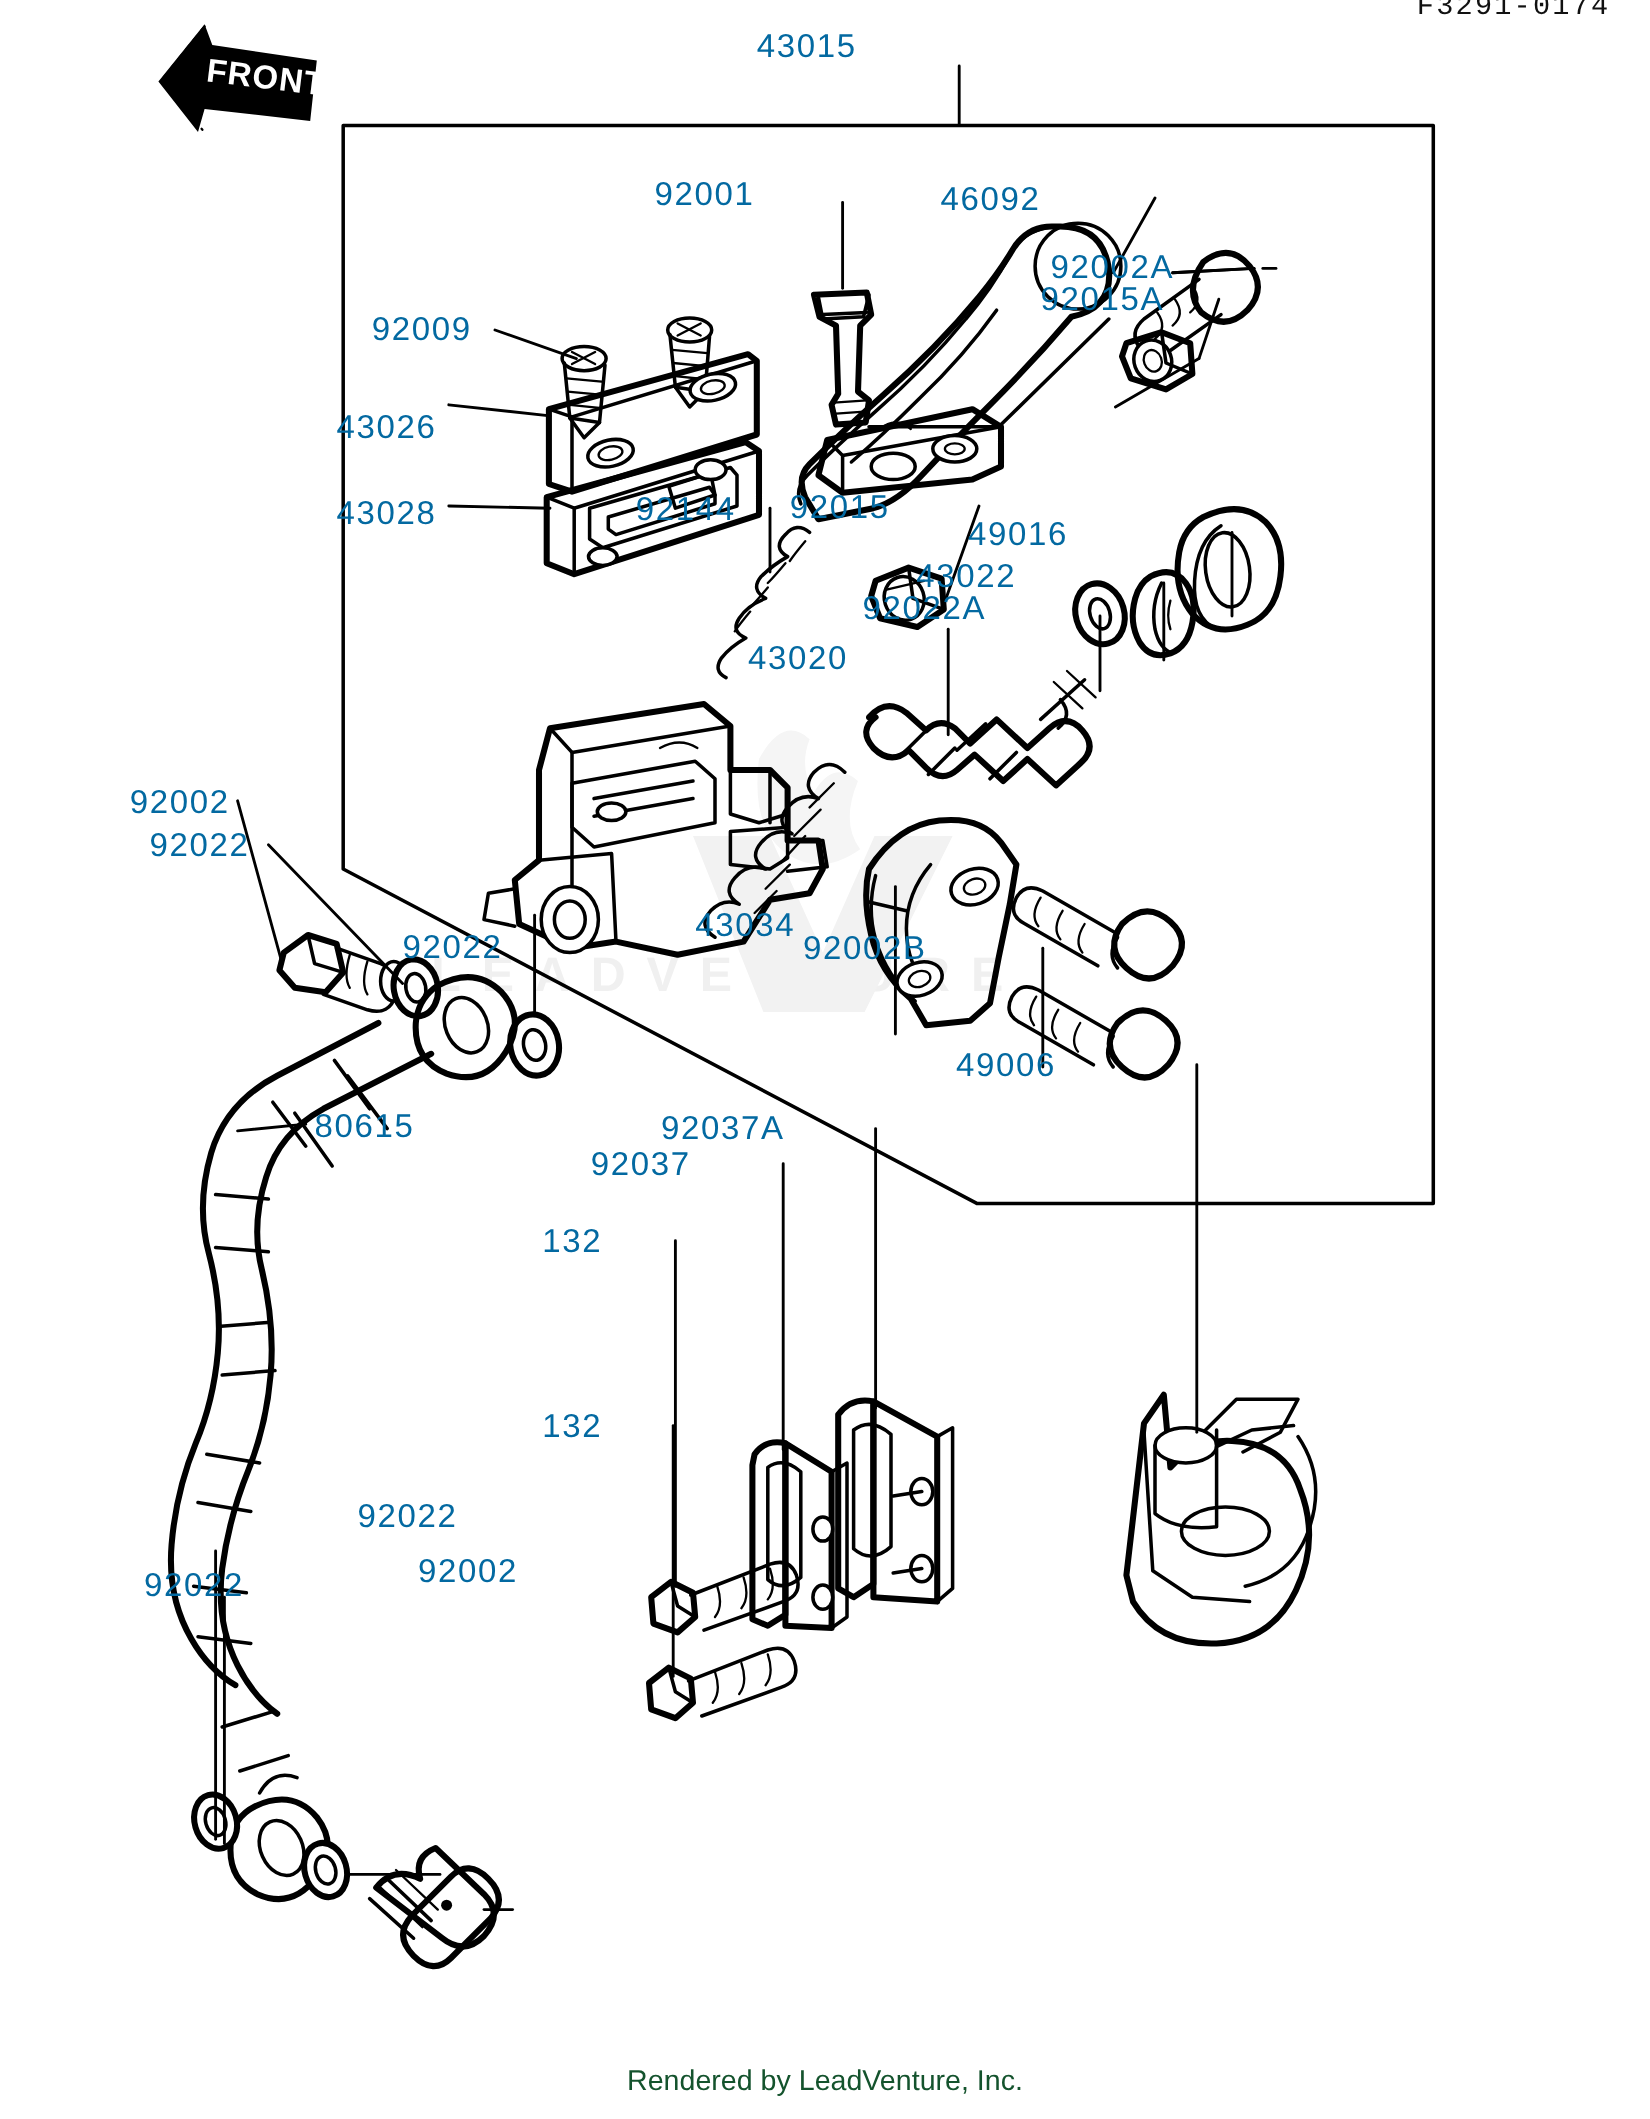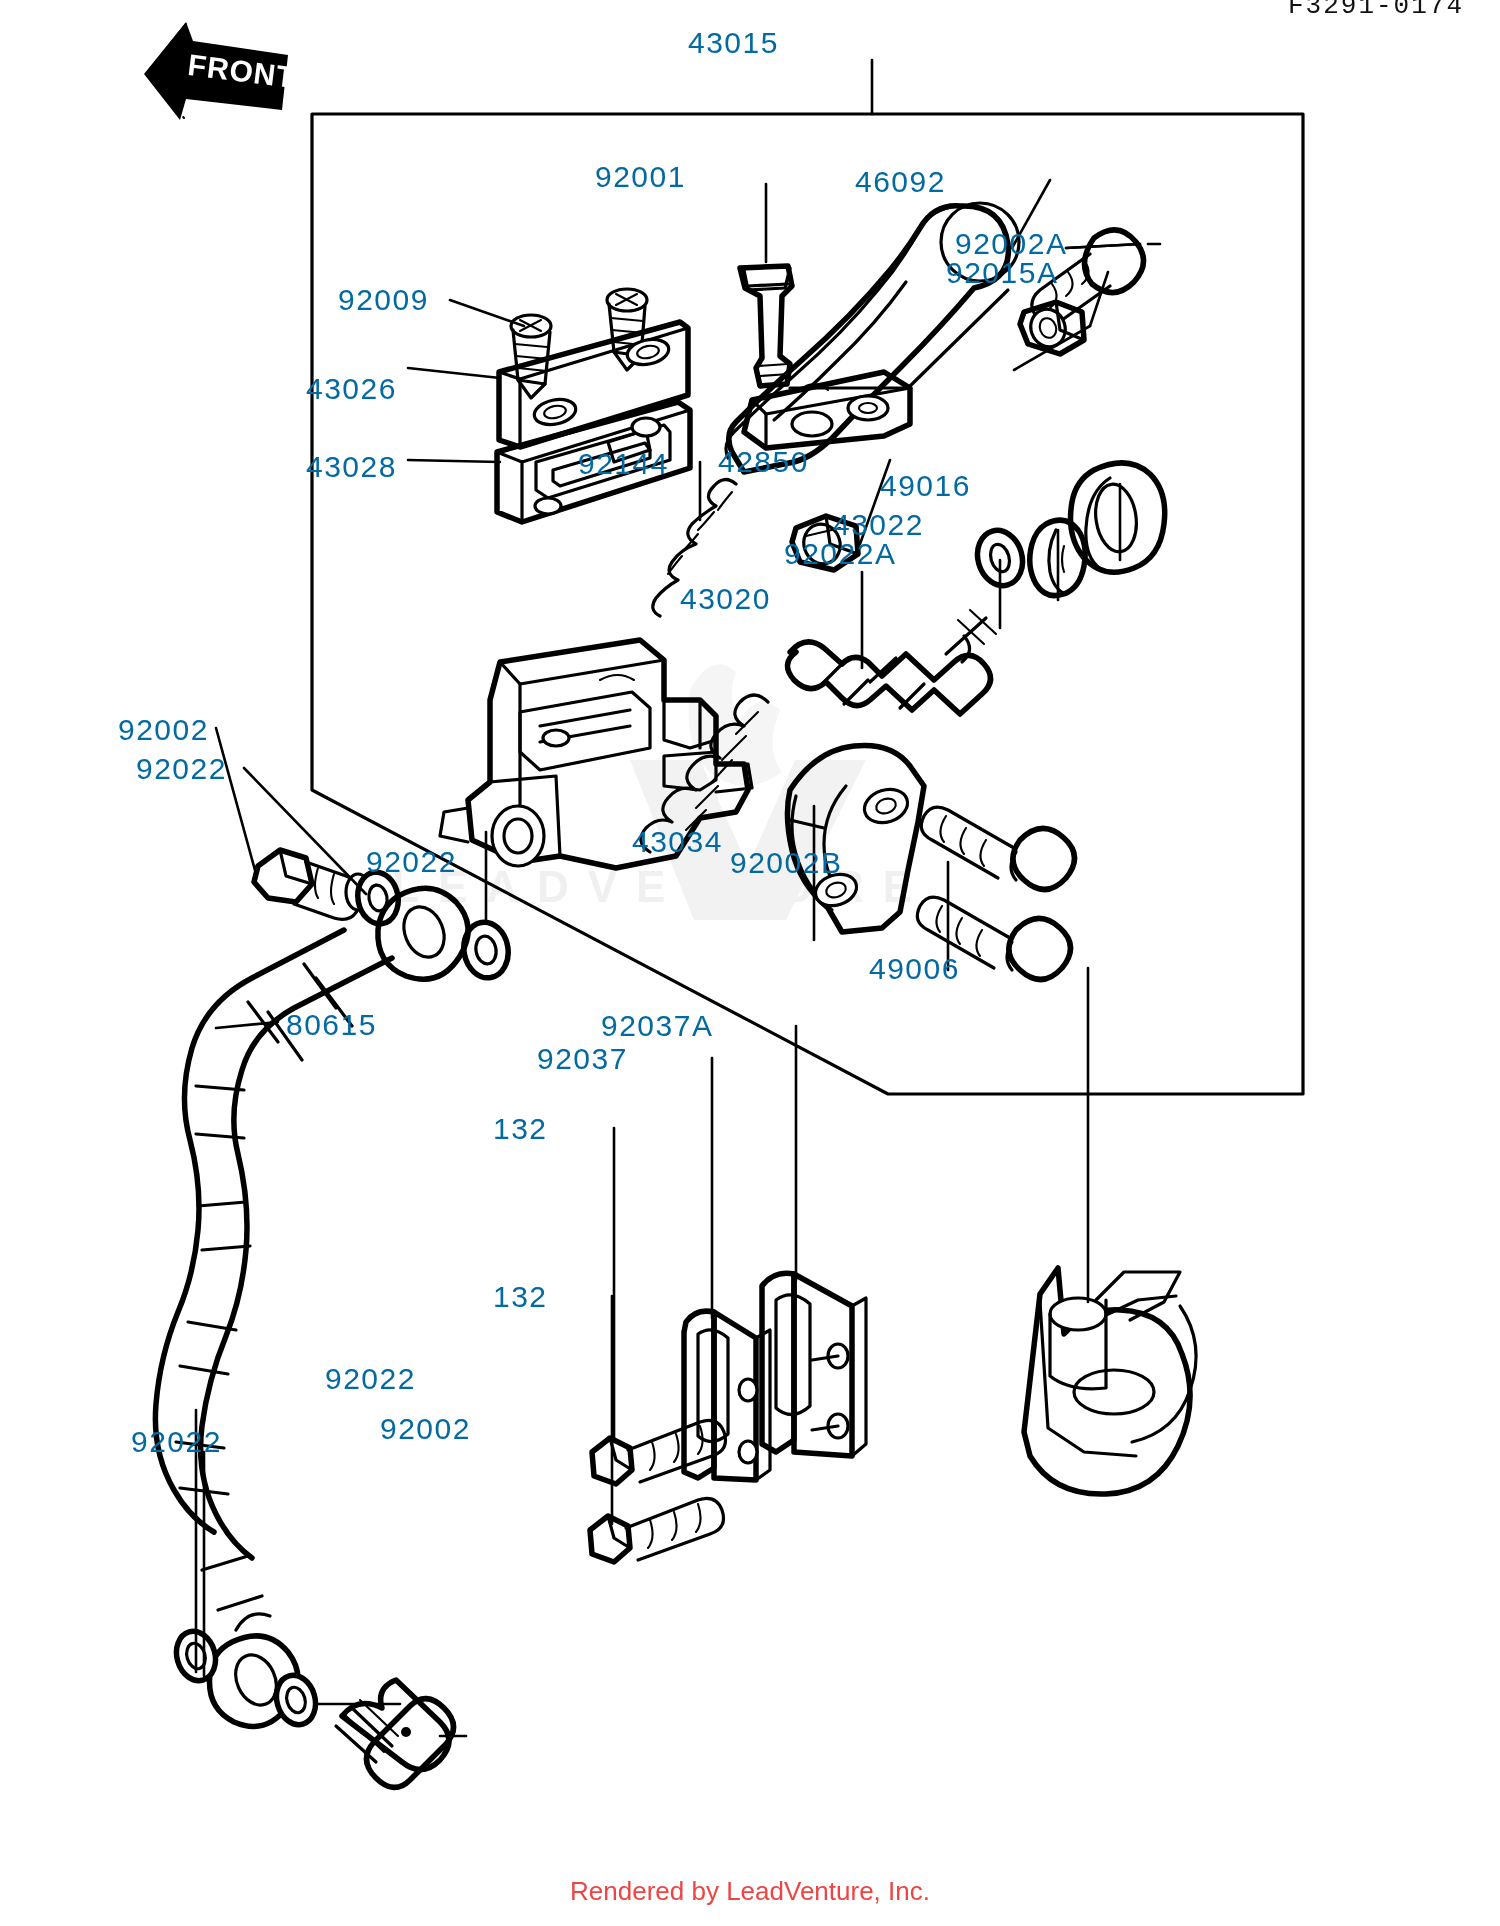--- a/index.html
+++ b/index.html
@@ -14,21 +14,21 @@
   .lbl{
     position:absolute;font-size:30px;letter-spacing:1.5px;white-space:nowrap;
     font-family:"Liberation Sans","DejaVu Sans",sans-serif;color:#0369a1;
   }
   .hdr{
     position:absolute;font-size:26px;letter-spacing:2px;white-space:nowrap;
     font-family:"Liberation Mono","DejaVu Sans Mono",monospace;color:#111;
   }
   .ftr{
     position:absolute;width:100%;text-align:center;font-size:26px;
-    font-family:"Liberation Sans","DejaVu Sans",sans-serif;color:#ef4444;
+    font-family:"Liberation Sans","DejaVu Sans",sans-serif;color:#14532d;
   }
   .wm{
     position:absolute;color:#f0f0f0;font-weight:bold;pointer-events:none;
     font-family:"Liberation Sans","DejaVu Sans",sans-serif;
   }
   .wm-text{font-size:44px;letter-spacing:19px;}
   .front-badge{position:absolute;}
   .front-badge .ftxt{
     position:absolute;font-weight:bold;font-size:30px;color:#fff;
     letter-spacing:1px;font-family:"Liberation Sans","DejaVu Sans",sans-serif;
@@ -389,21 +389,21 @@
 
   <div class="lbl" style="left:688px;top:26px;">43015</div>
   <div class="lbl" style="left:595px;top:160px;">92001</div>
   <div class="lbl" style="left:855px;top:165px;">46092</div>
   <div class="lbl" style="left:955px;top:227px;">92002A</div>
   <div class="lbl" style="left:928px;top:256px;margin-left:18px;">92015A</div>
   <div class="lbl" style="left:338px;top:283px;">92009</div>
   <div class="lbl" style="left:306px;top:372px;text-align:center;">43026</div>
   <div class="lbl" style="left:306px;top:450px;">43028</div>
   <div class="lbl" style="left:578px;top:447px;">92144</div>
-  <div class="lbl" style="left:718px;top:445px;">42850</div>
+  <div class="lbl" style="left:718px;top:445px;">92015</div>
   <div class="lbl" style="left:880px;top:469px;">49016</div>
   <div class="lbl" style="left:833px;top:508px;">43022</div>
   <div class="lbl" style="left:784px;top:537px;">92022A</div>
   <div class="lbl" style="left:680px;top:582px;">43020</div>
   <div class="lbl" style="left:118px;top:713px;">92002</div>
   <div class="lbl" style="left:136px;top:752px;">92022</div>
   <div class="lbl" style="left:366px;top:845px;">92022</div>
   <div class="lbl" style="left:632px;top:825px;">43034</div>
   <div class="lbl" style="left:730px;top:846px;text-align:right;">92002B</div>
   <div class="lbl" style="left:286px;top:1008px;">80615</div>

